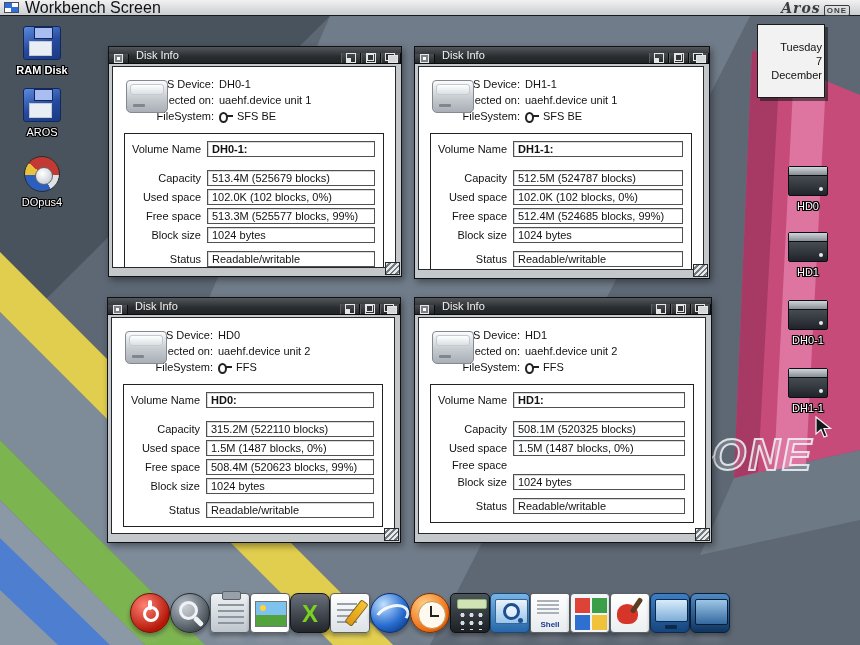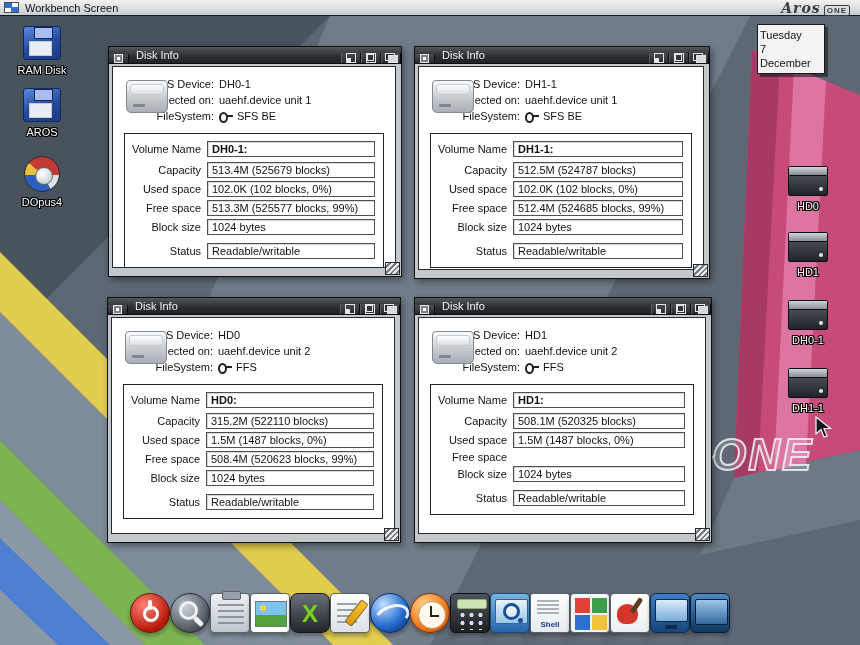--- a/index.html
+++ b/index.html
@@ -15,30 +15,30 @@
 .bg-green{clip-path:polygon(0px 440px,205px 645px,145px 645px,0px 500px);background:#7cb44f}
 .bg-corner{clip-path:polygon(0px 500px,145px 645px,0px 645px);background:#8b99a7}
 .bg-blue{clip-path:polygon(0px 538px,110px 645px,58px 645px,0px 590px);background:#4e7ecf}
 .bg-br{clip-path:polygon(734px 478px,860px 450px,860px 520px,700px 555px);background:#6d7985}
 .bg-pink{clip-path:polygon(752px 50px,860px 95px,860px 450px,734px 478px);background:#c64b79}
 .bg-pinkdark{clip-path:polygon(752px 50px,780px 62px,758px 472px,734px 478px);background:#a63a64}
 .bg-pinklight{clip-path:polygon(794px 68px,826px 81px,806px 464px,774px 470px);background:#de74a0}
 
 
 #bar{position:absolute;top:0;left:0;right:0;height:16px;background:linear-gradient(#f2f2f2,#c9cdd1);border-bottom:1px solid #17191b;display:flex;align-items:center;gap:6px;padding:0 8px 0 4px;z-index:50}
-#bar-title{font-size:11px;color:#111}
+#bar-title{font-size:16px;color:#111}
 .bar-glyph{width:15px;height:11px;background:#fff;border:1px solid #4a4e52;position:relative;flex:0 0 auto}
 .bar-glyph::before{content:"";position:absolute;left:0;top:0;width:7px;height:5px;background:#2f6fd6}
 .bar-glyph::after{content:"";position:absolute;right:0;bottom:0;width:7px;height:5px;background:#2f6fd6}
 #bar-logo{margin-left:auto;display:flex;align-items:baseline;gap:3px;padding-right:2px}
 #logo-script{font-family:"DejaVu Serif",serif;font-style:italic;font-weight:bold;font-size:14px;color:#3a3d40;letter-spacing:1px}
 #logo-suffix{font-size:8px;font-weight:bold;color:#3a3d40;border:1px solid #3a3d40;padding:0 2px;border-radius:2px;letter-spacing:1px;text-transform:uppercase}
 
 
-#calendar{position:absolute;left:757px;top:24px;width:68px;background:#f2f2f2;border:1px solid #1a1a1a;box-shadow:3px 3px 0 rgba(20,20,20,.55);padding:3px 2px;text-align:left;z-index:40}
+#calendar{position:absolute;left:757px;top:24px;width:68px;background:#f2f2f2;border:1px solid #1a1a1a;box-shadow:3px 3px 0 rgba(20,20,20,.55);padding:15px 2px;text-align:right;z-index:40}
 .cal-line{font-size:11px;color:#111;line-height:14px}
 
 
 #watermark{position:absolute;left:676px;top:430px;display:flex;align-items:center;z-index:3;pointer-events:none}
 .swoosh{width:40px;height:24px;border-bottom:4px solid rgba(255,255,255,.75);border-radius:50%;transform:rotate(-14deg);margin-right:-4px}
 .wm-text{font-size:44px;font-weight:bold;font-style:italic;letter-spacing:2px;color:rgba(255,255,255,.15);-webkit-text-stroke:2px rgba(240,244,248,.85);text-transform:uppercase}
 
 
 #left-icons,#right-icons{position:absolute;inset:0;pointer-events:none;z-index:5}
 .dicon{position:absolute;display:flex;flex-direction:column;align-items:center;gap:4px;pointer-events:auto;cursor:pointer}
@@ -83,21 +83,21 @@
 .irow .lbl{width:96px;text-align:right;padding-right:5px;flex:0 0 96px}
 .irow .val{display:flex;align-items:center;gap:4px}
 .fs-icon{display:inline-block;width:14px;height:9px;position:relative;flex:0 0 14px}
 .fs-icon::before{content:"";position:absolute;left:5px;top:3px;width:9px;height:2px;background:#222}
 .fs-icon::after{content:"";position:absolute;left:0;top:0;width:5px;height:7px;border:2px solid #222;border-radius:50%;background:#fff}
 .grp{margin:5px 11px 8px 11px;border:1px solid #222;padding:7px 8px 8px 6px;display:flex;flex-direction:column;gap:3px}
 .grow{display:flex;align-items:center;font-size:11px;color:#121212}
 .grow .lbl{width:76px;text-align:right;padding-right:6px;flex:0 0 76px}
 .grow .box{flex:1;height:16px;line-height:14px;background:#fff;border:1px solid #4d5154;box-shadow:inset 1px 1px 0 rgba(0,0,0,.15);padding:0 4px;white-space:nowrap;overflow:hidden}
 .grow.vol .box{font-weight:bold}
-.grow.vol{margin-bottom:2px}
+.grow.vol{margin-bottom:10px}
 .grow.status{margin-top:5px}
 
 
 #dock{position:absolute;left:0;right:0;bottom:12px;display:flex;justify-content:center;align-items:flex-end;z-index:30}
 .di{width:40px;height:40px;border-radius:8px;position:relative;flex:0 0 auto;box-shadow:0 3px 4px rgba(0,0,0,.35),0 14px 8px -7px rgba(255,255,255,.12);cursor:pointer}
 .di::before,.di::after{content:"";position:absolute}
 .ic-power{background:radial-gradient(circle at 35% 30%,#ff8274,#b41607 72%);border-radius:50%;border:1px solid #70100a}
 .ic-power::before{left:12px;top:12px;width:10px;height:10px;border:3px solid #fff;border-radius:50%}
 .ic-power::after{left:17px;top:6px;width:4px;height:10px;background:#fff;border-radius:2px}
 .ic-find{background:radial-gradient(circle at 35% 30%,#b6bfc8,#454d55 75%);border-radius:50%;border:1px solid #272c31}
@@ -173,21 +173,21 @@
     <div class="cal-line">7</div>
     <div class="cal-line">December</div>
   </div>
 
   <div id="watermark">
     <span class="swoosh"></span>
     <span class="wm-text">one</span>
   </div>
 
   <div id="left-icons">
-      <div class="dicon" style="top: 26px;">
+      <div class="dicon" style="top: 26px; font-weight: bold;">
         <div class="dimg t-blue-disk"></div>
         <div class="dlabel">RAM Disk</div>
       </div>
       <div class="dicon" style="top: 88px;">
         <div class="dimg t-blue-disk"></div>
         <div class="dlabel">AROS</div>
       </div>
       <div class="dicon" style="top: 156px;">
         <div class="dimg t-round-app"></div>
         <div class="dlabel">DOpus4</div>

